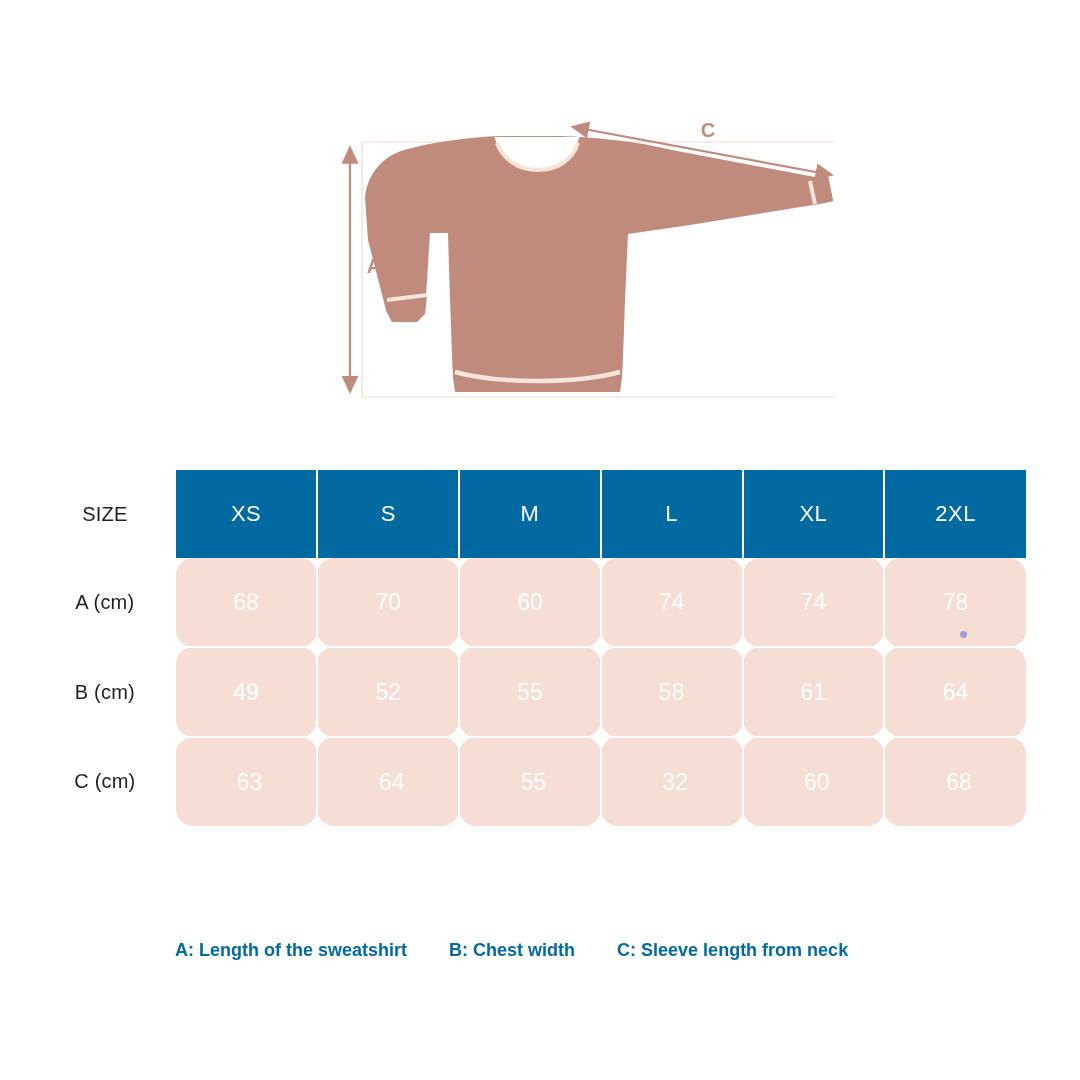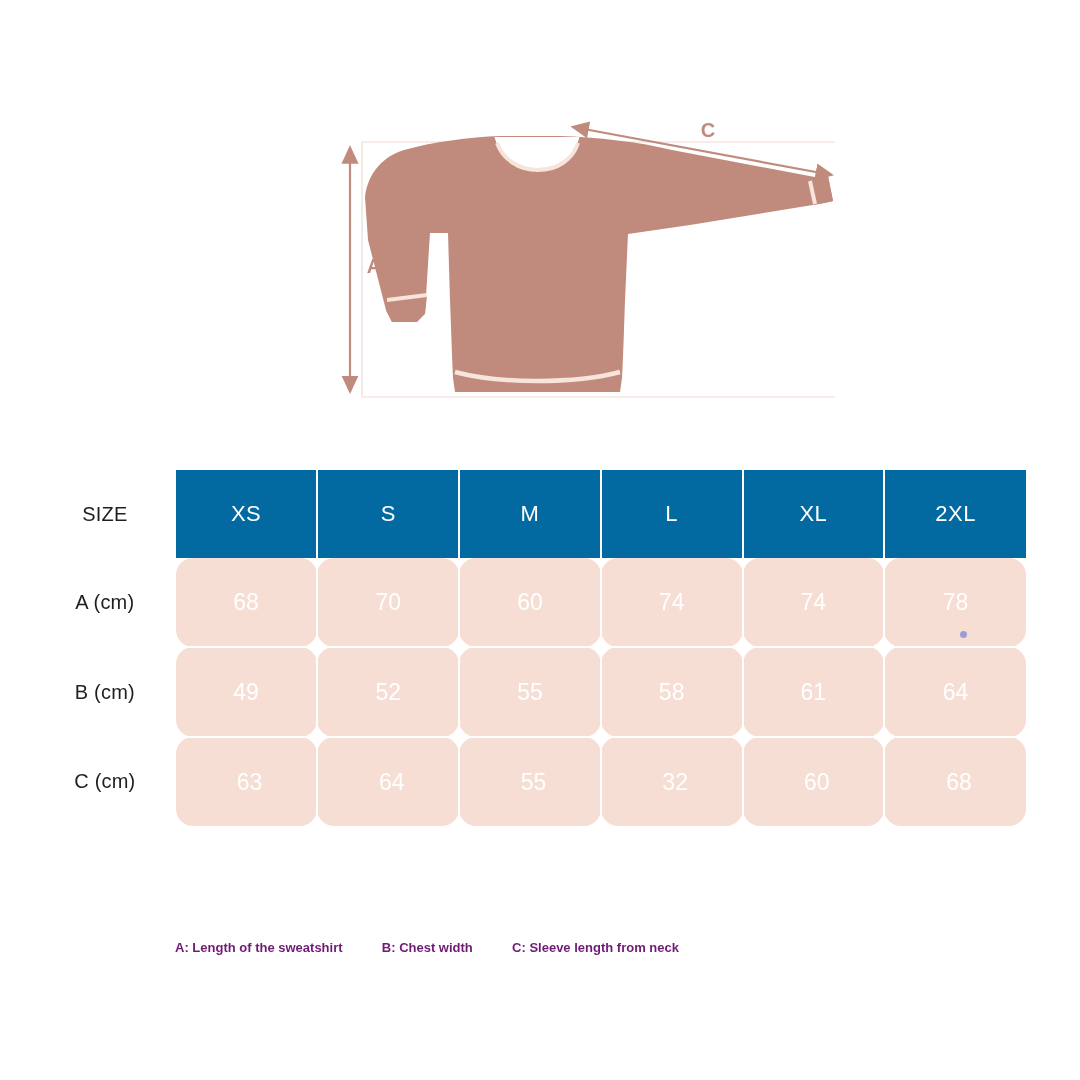--- a/index.html
+++ b/index.html
@@ -81,23 +81,23 @@
     border-radius: 17px;
   }
   .val-cell:last-child { border-right: none; }
   tr.last-row .val-cell { border-bottom: none; padding-left: 7px; }
 
   
   #footnote {
     position: absolute;
     left: 175px;
     top: 940px;
-    font-size: 13px;
+    font-size: 18px;
     font-weight: bold;
-    color: #701a75;
+    color: #0369a1;
     white-space: nowrap;
   }
   #footnote span.note { display: inline-block; }
   #footnote span.gap { display: inline-block; width: 32px; }
 
   .tiny-dot {
     position: absolute;
     left: 960px;
     top: 631px;
     width: 7px;

